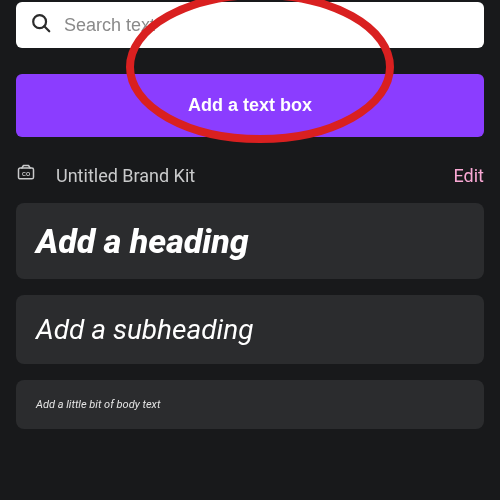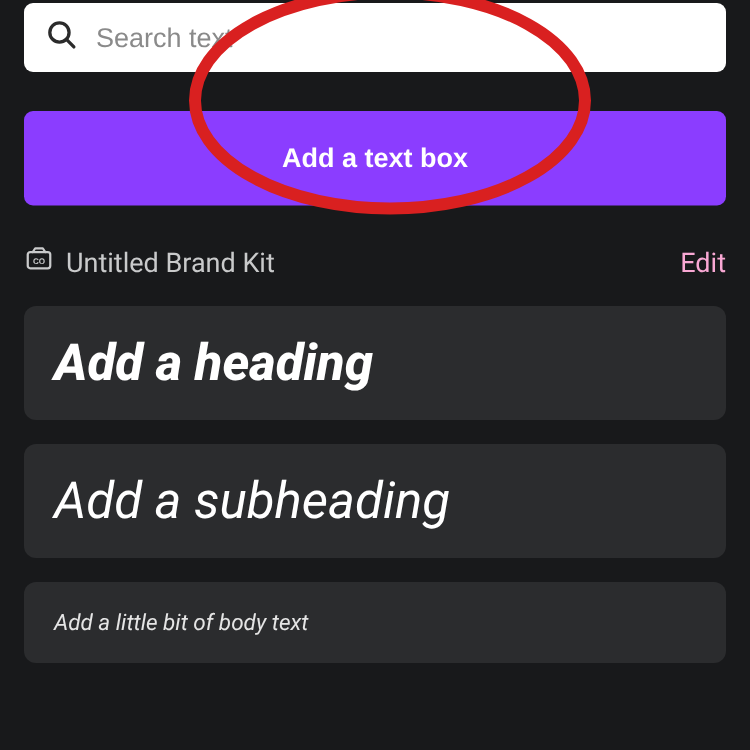--- a/index.html
+++ b/index.html
@@ -48,35 +48,35 @@
     display: flex;
     align-items: center;
     justify-content: space-between;
     margin-top: 26px;
     color: #c9cacb;
     font-size: 18px;
   }
   .brand-left {
     display: flex;
     align-items: center;
-    gap: 8px;
+    gap: 20px;
   }
   .brand-edit { cursor: pointer; color: #f9a8d4; }
   .style-card {
     background: #2b2c2e;
     border-radius: 8px;
     padding: 18px 20px;
     margin-top: 16px;
     color: #ffffff;
     cursor: pointer;
     font-style: italic;
   }
   .style-heading { font-size: 34px; font-weight: 800; }
-  .style-subheading { font-size: 34px; font-weight: 400; }
-  .style-body { font-size: 15px; font-weight: 400; color: #e5e5e5; }
+  .style-subheading { font-size: 28px; font-weight: 400; }
+  .style-body { font-size: 11px; font-weight: 400; color: #e5e5e5; }
   .annotation-circle {
     position: absolute;
     pointer-events: none;
     left: 120px;
     top: -18px;
     width: 280px;
     height: 170px;
   }
 </style>
 </head>

